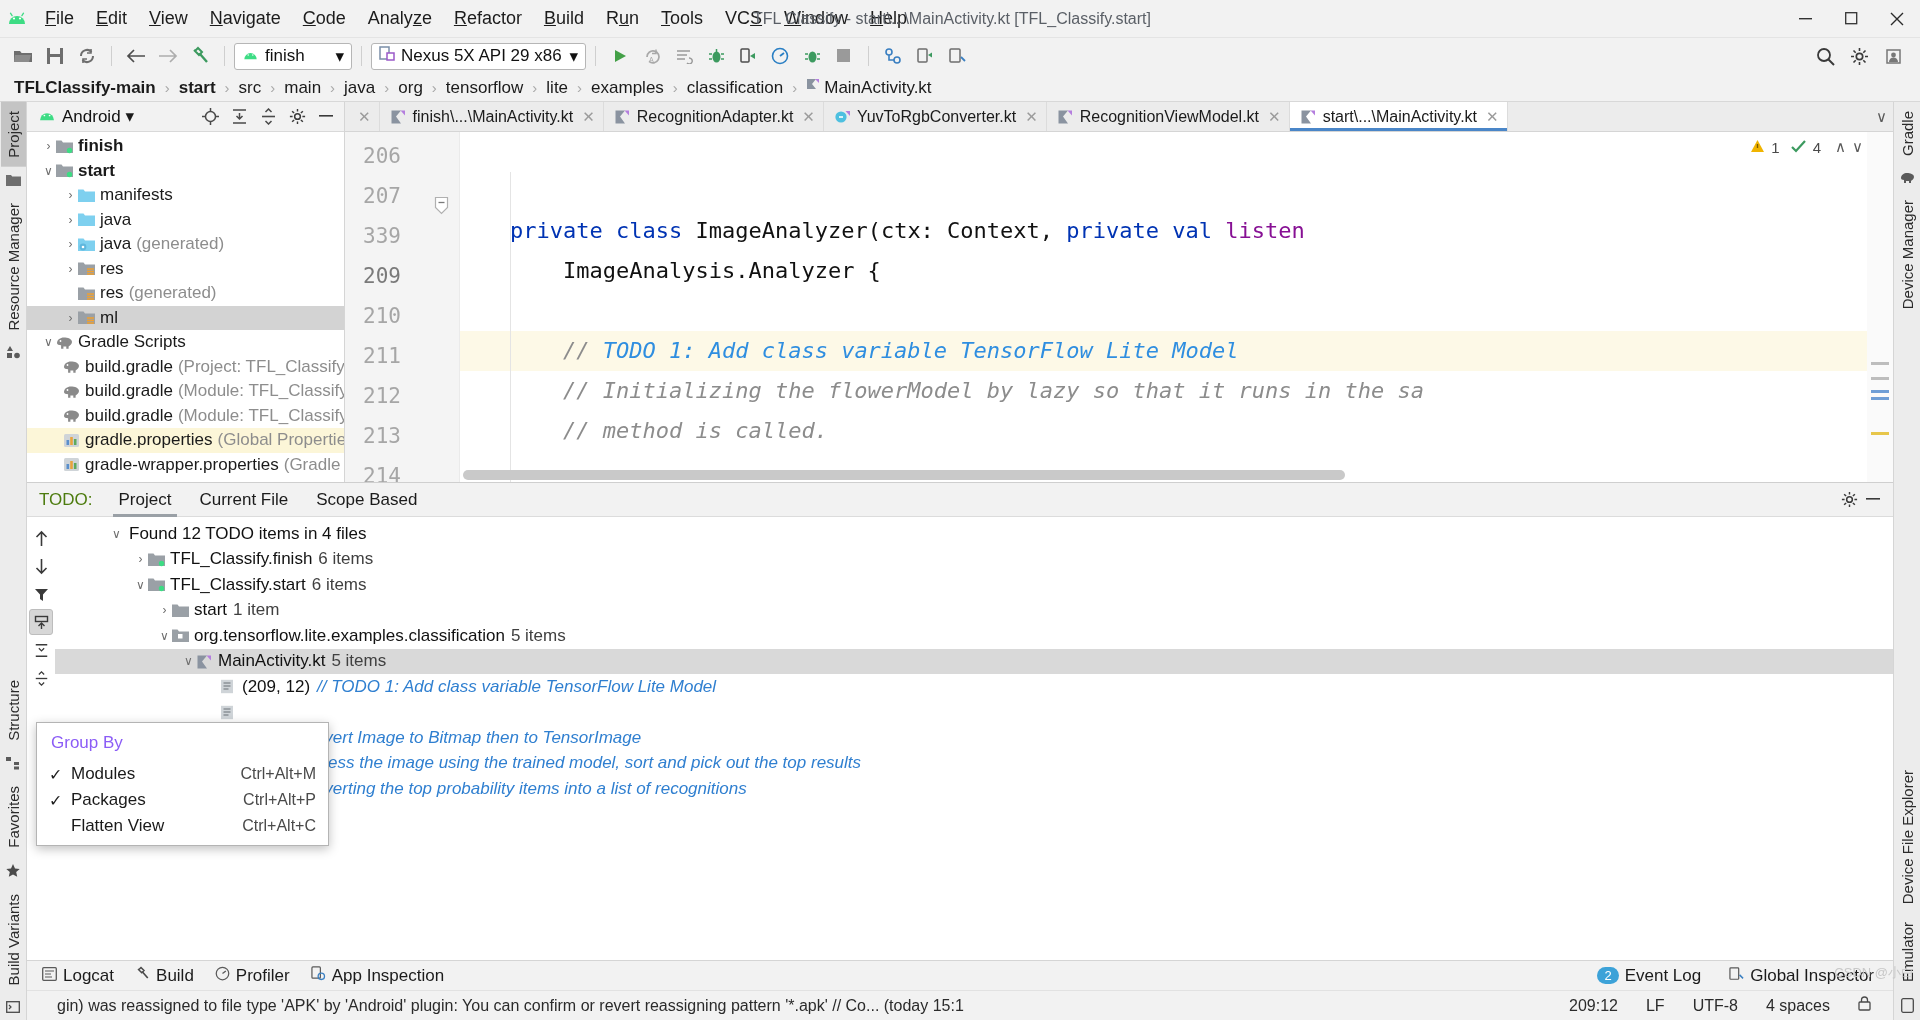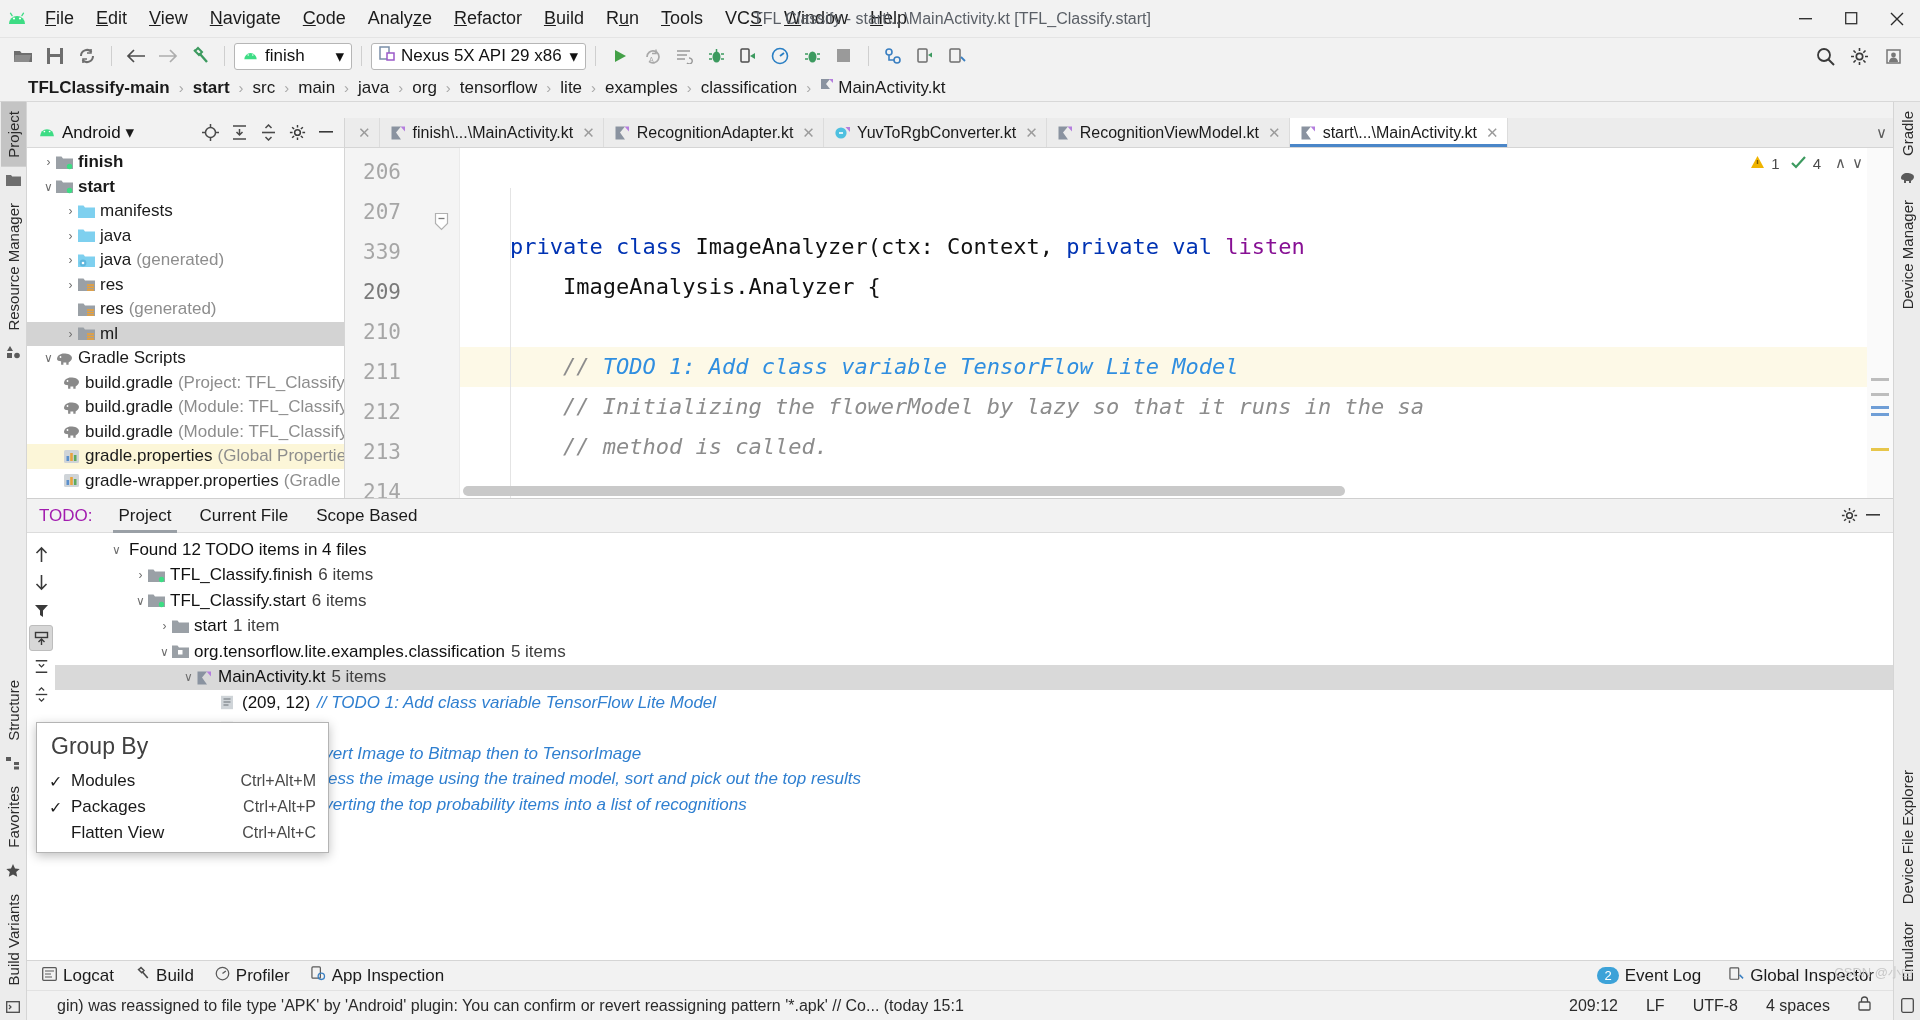--- a/index.html
+++ b/index.html
@@ -39,21 +39,21 @@
   .combo {
     height:27px; border:1px solid #b6b6b6; background:#fff; border-radius:3px;
     display:flex; align-items:center; padding:0 7px; gap:6px; font-size:17px; color:#111;
     min-width:70px;
   }
   .combo .caret { margin-left:auto; }
   .tb-right { margin-left:auto; display:flex; align-items:center; gap:4px; padding-right:4px; }
 
   
   .crumbs {
-    height:28px; display:flex; align-items:center; padding-left:28px; gap:0px;
+    height:28px; display:flex; align-items:center; padding-left:14px; gap:0px;
     background:#f2f2f2; border-bottom:1px solid #d8d8d8; flex:0 0 28px; font-size:17px;
   }
   .crumb { color:#1b1b1b; white-space:nowrap; }
   .crumb.bold { font-weight:bold; }
   .crumb-sep { color:#a8a8a8; padding:0 9px; font-size:15px; }
   .crumb-ic { margin-right:4px; vertical-align:-2px; }
 
   
   .mainrow { flex:1 1 auto; display:flex; min-height:0; }
 
@@ -71,21 +71,21 @@
   .stripe-sp { flex:1; }
 
   
   .stripe-r {
     width:27px; background:#ececec; border-left:1px solid #d5d5d5;
     display:flex; flex-direction:column; align-items:center; flex:0 0 27px;
   }
 
   
   .center { flex:1 1 auto; display:flex; flex-direction:column; min-width:0; }
-  .upper { display:flex; flex:0 0 380px; min-height:0;margin-top:16px; }
+  .upper { display:flex; flex:0 0 380px; min-height:0; }
 
   
   .proj { width:318px; flex:0 0 318px; display:flex; flex-direction:column; background:#fff; border-right:1px solid #d5d5d5; min-width:0; }
   .proj-head {
     height:30px; display:flex; align-items:center; gap:5px; padding:0 6px 0 10px;
     background:#f2f2f2; border-bottom:1px solid #d9d9d9; flex:0 0 30px;
   }
   .proj-title { font-size:17px; color:#111; }
   .proj-head .sp { flex:1; }
   .ph-ic { width:24px; height:22px; display:flex; align-items:center; justify-content:center; }
@@ -145,42 +145,42 @@
   }
   .markers { position:absolute; right:0; top:0; bottom:0; width:26px; background:#fafafa; }
   .mk { position:absolute; right:4px; width:18px; height:3px; }
 
   
   .todopanel { flex:1 1 auto; display:flex; flex-direction:column; background:#fff; border-top:1px solid #cfcfcf; min-height:0; }
   .todo-head {
     height:34px; display:flex; align-items:center; gap:0; background:#f2f2f2;
     border-bottom:1px solid #dcdcdc; padding-left:12px; flex:0 0 34px;
   }
-  .todo-lbl { font-size:17px; color:#a21caf; margin-right:12px; }
+  .todo-lbl { font-size:17px; color:#4d7c0f; margin-right:12px; }
   .ttab { padding:7px 14px 6px; font-size:17px; color:#1b1b1b; position:relative; }
   .ttab.active:after { content:""; position:absolute; left:8px; right:8px; bottom:-1px; height:3px; background:#9aa0a6; }
   .todo-head .sp { flex:1; }
   .todo-body { flex:1; display:flex; min-height:0; }
   .todo-side { width:28px; flex:0 0 28px; display:flex; flex-direction:column; align-items:center; padding-top:8px; gap:2px; background:#fff; }
   .side-b { width:24px; height:26px; display:flex; align-items:center; justify-content:center; border-radius:3px; }
   .side-b.on { background:#d7d7d7; border:1px solid #bdbdbd; }
   .todo-tree { flex:1; overflow:hidden; padding-top:4px; font-size:17px; }
   .nrow { height:25.5px; display:flex; align-items:center; white-space:nowrap; }
   .nrow.sel { background:#d9d9d9; }
   .ndim { color:#404040; margin-left:6px; }
   .ntodo { color:#2f7fd0; font-style:italic; }
   .nloc { color:#111; }
 
   
   .popup {
     position:absolute; left:36px; top:722px; width:293px; background:#fff;
     border:1px solid #b4b4b4; box-shadow:0 3px 10px rgba(0,0,0,.25); z-index:40;
     padding:4px 0 6px;
   }
-  .pop-title { padding:6px 14px 8px; color:#404040; font-size:23px; }
+  .pop-title { padding:6px 14px 8px; color:#8b5cf6; font-size:17px; }
   .pop-item { height:26px; display:flex; align-items:center; padding:0 12px; font-size:17px; }
   .pchk { width:22px; color:#1b1b1b; font-size:16px; }
   .pkey { margin-left:auto; color:#4a4a4a; font-size:16px; }
 
   
   .bottombar {
     height:30px; display:flex; align-items:center; background:#f2f2f2;
     border-top:1px solid #d5d5d5; padding:0 10px 0 6px; gap:3px; flex:0 0 30px;
   }
   .bb-item { display:flex; align-items:center; gap:6px; padding:3px 9px; font-size:17px; color:#1b1b1b; border-radius:3px; }

